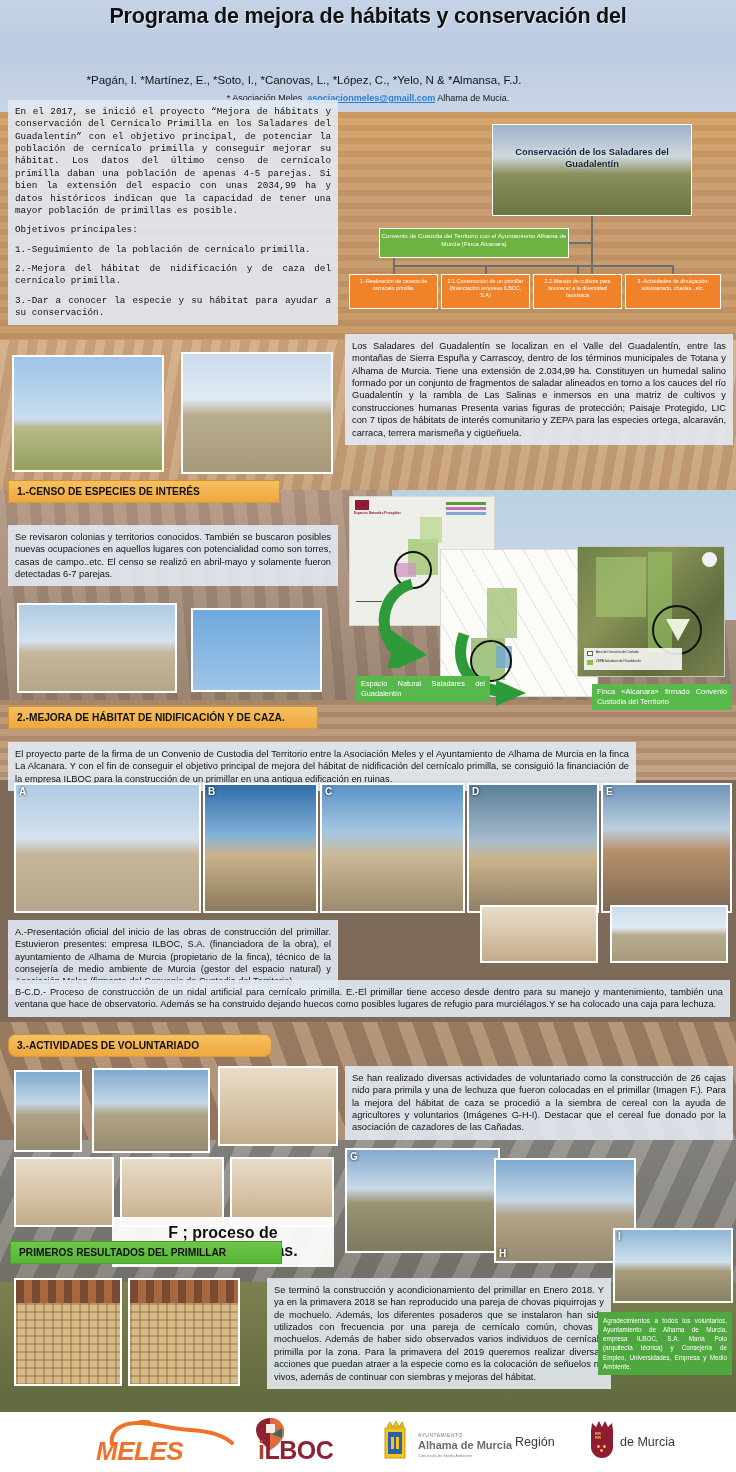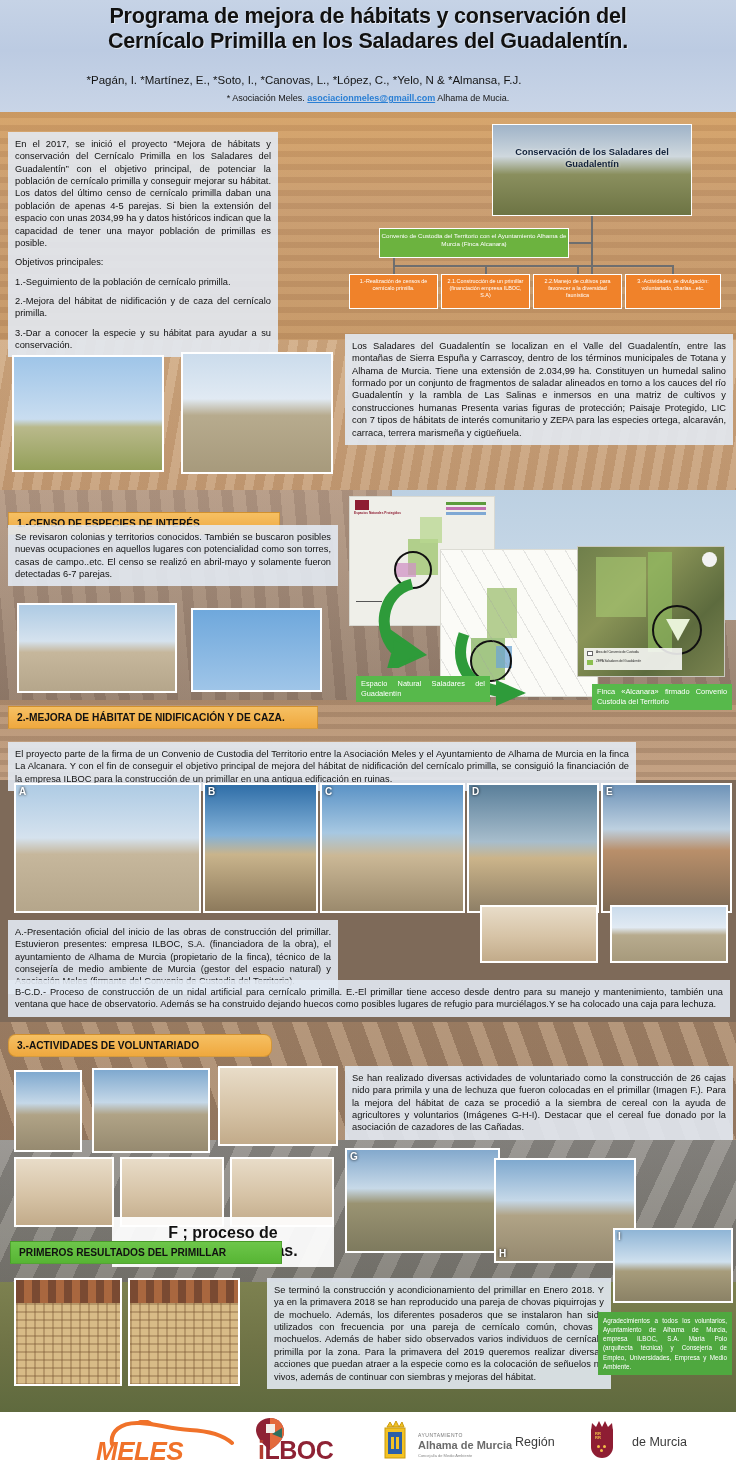--- a/index.html
+++ b/index.html
@@ -231,21 +231,21 @@
     position:absolute; left:26px; top:16px;
     font-size:25px; font-weight:bold; color:#8e2234; letter-spacing:-0.5px;
   }
   .ilboc .word i { color:#b33c2e; font-style:normal; }
   .alhama { left:368px; width:170px; }
   .alhama .l1 { position:absolute; left:50px; top:12px; font-size:5px; color:#777; letter-spacing:.5px; }
   .alhama .l2 { position:absolute; left:50px; top:19px; font-size:11px; color:#6b6b6b; font-weight:bold; }
   .alhama .l3 { position:absolute; left:50px; top:33px; font-size:4px; color:#888; }
   .murcia { left:515px; width:200px; }
   .murcia .t1 { position:absolute; left:0px; top:15px; font-size:12.5px; color:#3a3a3a; }
-  .murcia .t2 { position:absolute; left:117px; top:15px; font-size:12.5px; color:#3a3a3a; }
+  .murcia .t2 { position:absolute; left:105px; top:15px; font-size:12.5px; color:#3a3a3a; }
   .shield {
     position:absolute; width:22px; height:30px; top:8px;
     background:#8e1d33; border-radius:3px 3px 11px 11px;
   }
 </style>
 </head>
 <body>
 
 <div class="poster">
 
@@ -256,30 +256,29 @@
   <div class="bg-sky-right"></div>
   <div class="bg-wall-3"></div>
   <div class="bg-photos-band"></div>
   <div class="bg-rock"></div>
   <div class="bg-rock-grey"></div>
   <div class="bg-bottom-scrub"></div>
   <div class="bg-footer"></div>
 
   <div class="title-wrap">
     <div class="title">Programa de mejora de hábitats y conservación del</div>
-    <div class="title">Cernícalo Primilla en los Saladares del Guadalentín.</div>
   </div>
   <div class="authors">*Pagán, I. *Martínez, E., *Soto, I., *Canovas, L., *López, C., *Yelo, N &amp; *Almansa, F.J.</div>
   <div class="affil">
     <span>* Asociación Meles.</span>
     <span class="mail">asociacionmeles@gmaill.com</span>
     <span>Alhama de Mucia.</span>
   </div>
 
-  <div class="txtbox" style="left:8px; top:132px; width:270px;">
+  <div class="txtbox" style="left:8px; top:100px; width:330px;font-family:Liberation Mono, monospace;">
     <p>En el 2017, se inició el proyecto “Mejora de hábitats y conservación del Cernícalo Primilla en los Saladares del Guadalentín” con el objetivo principal, de potenciar la población de cernícalo primilla y conseguir mejorar su hábitat. Los datos del último censo de cernícalo primilla daban una población de apenas 4-5 parejas. Si bien la extensión del espacio con unas 2034,99 ha y datos históricos indican que la capacidad de tener una  mayor población de primillas es posible.</p>
     <p>Objetivos principales:</p>
     <p>1.-Seguimiento de la población de cernícalo primilla.</p>
     <p>2.-Mejora del hábitat de nidificación y de caza del cernícalo primilla.</p>
     <p>3.-Dar a conocer la especie y su hábitat para ayudar a su conservación.</p>
   </div>
 
   <div class="flow-photo">
     <div class="cap">Conservación de los Saladares del Guadalentín</div>
   </div>
@@ -296,21 +295,21 @@
   <div class="flow-orange fo3">2.2.Manejo de cultivos para favorecer a la diversidad faunística</div>
   <div class="flow-orange fo4">3.-Actividades de divulgación: voluntariado, charlas...etc.</div>
 
   <div class="txtbox" style="left:345px; top:334px; width:388px;">
     <p>Los Saladares del Guadalentín se localizan en el Valle del Guadalentín, entre las montañas de Sierra Espuña y Carrascoy, dentro de los términos municipales de Totana y Alhama de Murcia. Tiene una extensión de 2.034,99 ha. Constituyen un humedal salino formado por un conjunto de fragmentos de saladar alineados en torno a los cauces del río Guadalentín y la rambla de Las Salinas e inmersos en una matriz de cultivos y construcciones humanas Presenta varias figuras de protección; Paisaje Protegido,  LIC con 7 tipos de hábitats de interés comunitario y ZEPA para las especies ortega, alcaraván, carraca, terrera marismeña y cigüeñuela.</p>
   </div>
 
   <div class="photo ph-sky" style="left:12px; top:355px; width:152px; height:117px;"></div>
   <div class="photo ph-rock" style="left:181px; top:352px; width:152px; height:122px;"></div>
 
-  <div class="section-head" style="left:8px; top:512px; width:272px;">1.-CENSO DE ESPECIES DE INTERÉS</div>
+  <div class="section-head" style="left:8px; top:480px; width:272px;">1.-CENSO DE ESPECIES DE INTERÉS</div>
   <div class="txtbox" style="left:8px; top:525px; width:330px;">
     <p>Se revisaron colonias y territorios conocidos. También se buscaron posibles nuevas ocupaciones en aquellos lugares con potencialidad como son torres, casas de campo..etc. El censo se realizó en abril-mayo y solamente fueron detectadas 6-7 parejas.</p>
   </div>
   <div class="photo ph-group" style="left:17px; top:603px; width:160px; height:90px;"></div>
   <div class="photo ph-bird" style="left:191px; top:608px; width:131px; height:84px;"></div>
 
   <div class="map-a">
     <div style="position:absolute;left:5px;top:3px;width:14px;height:10px;background:#8e1d33;"></div>
     <div style="position:absolute;left:4px;top:14px;font-size:3.2px;color:#8e1d33;font-weight:bold;">Espacios Naturales Protegidos</div>
     <div style="position:absolute;left:96px;top:5px;width:40px;height:3px;background:#5c9b3c;"></div>

